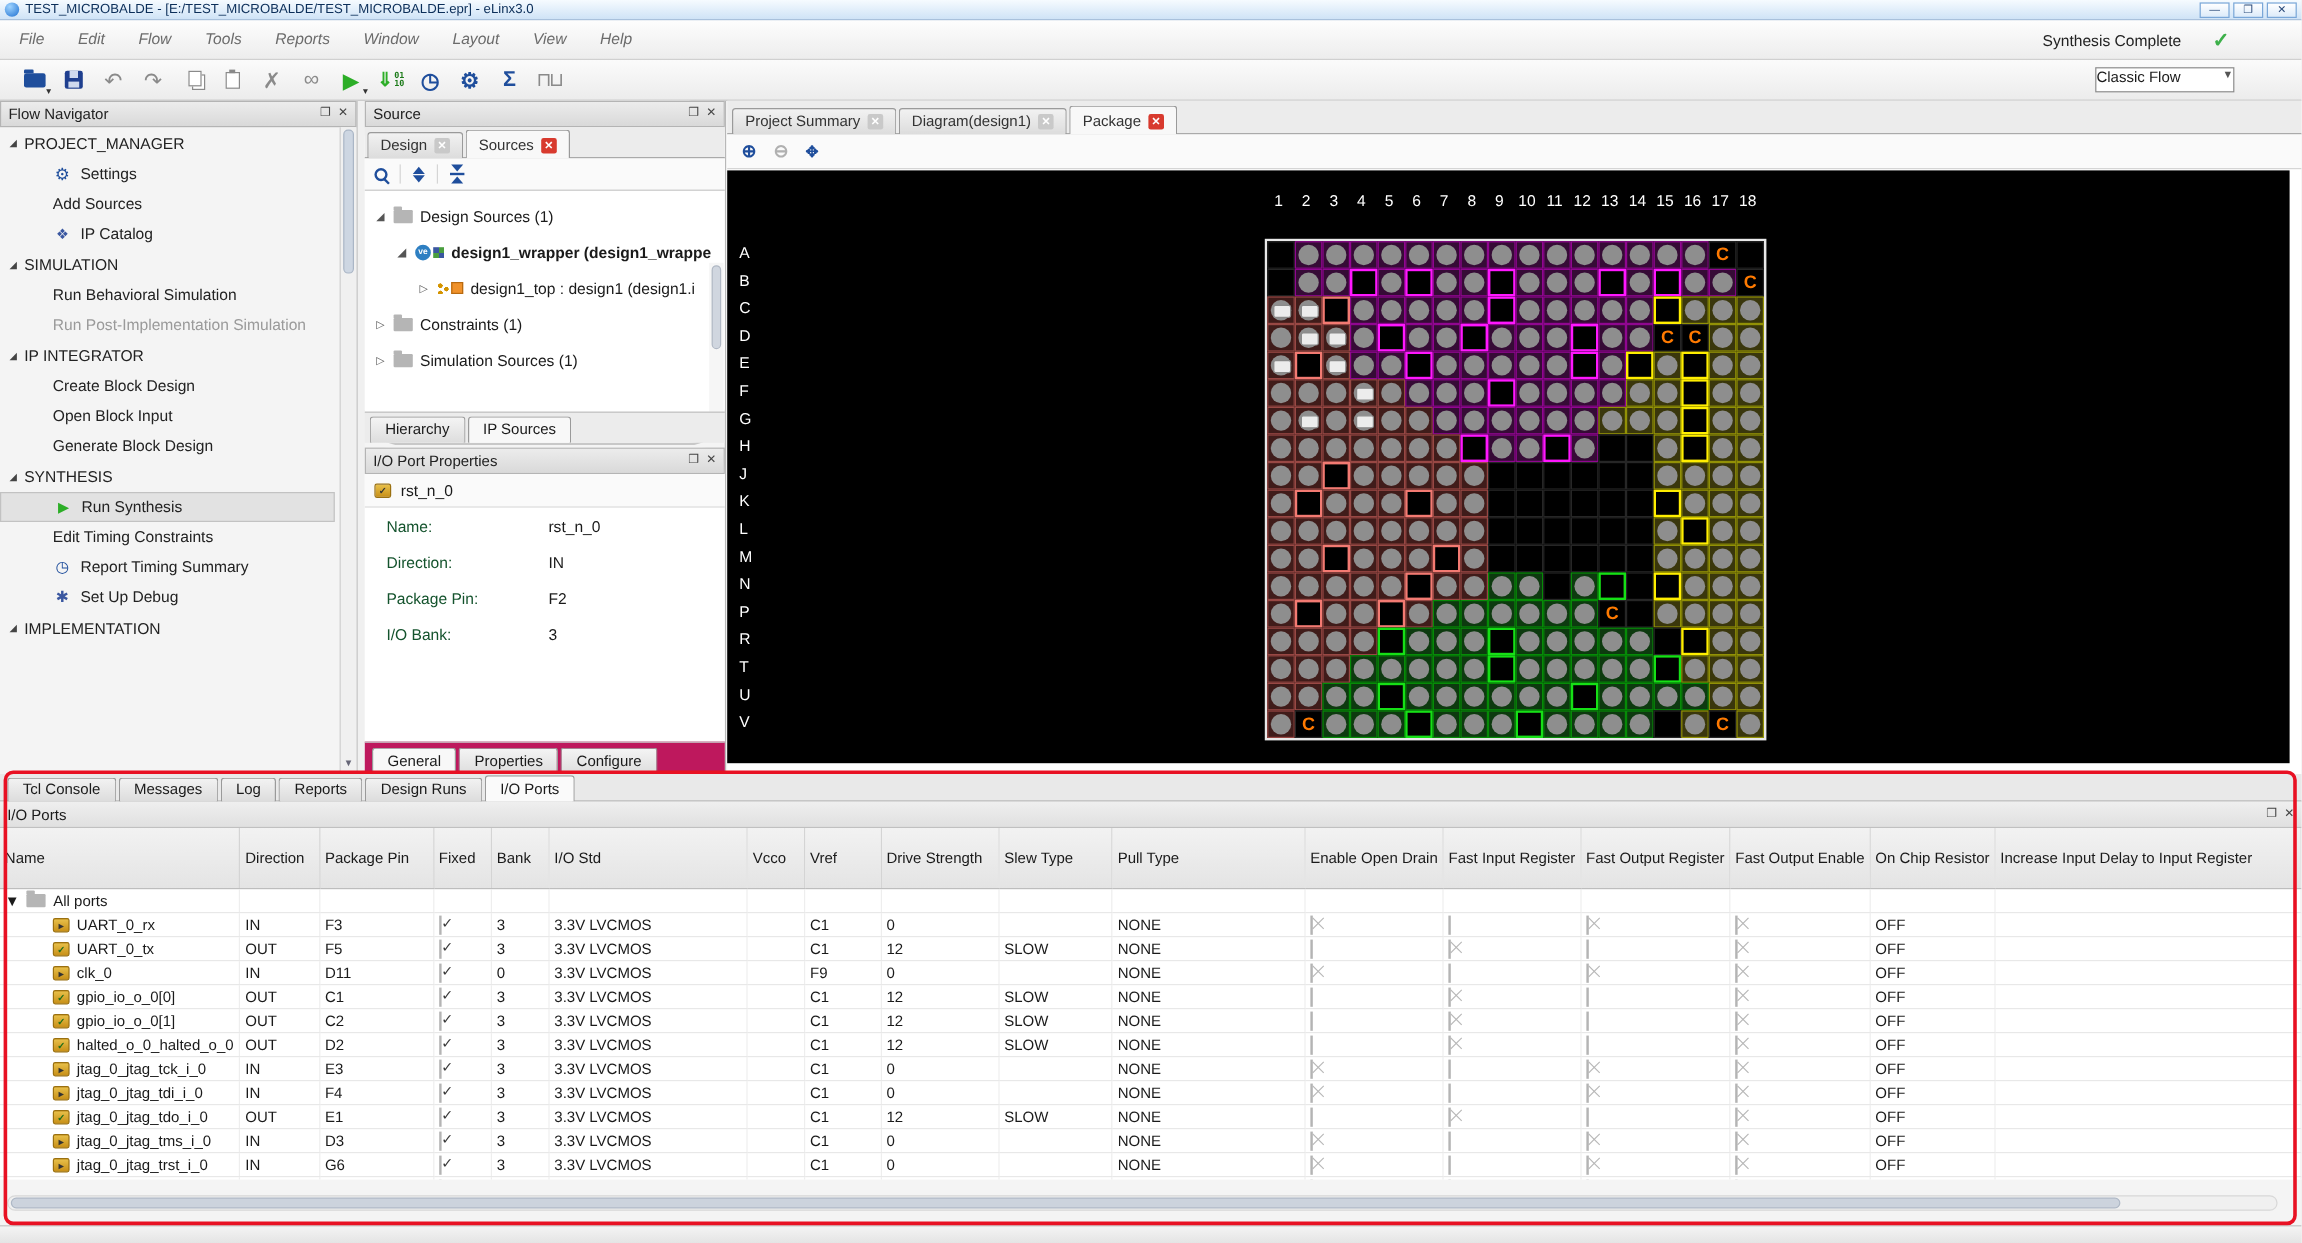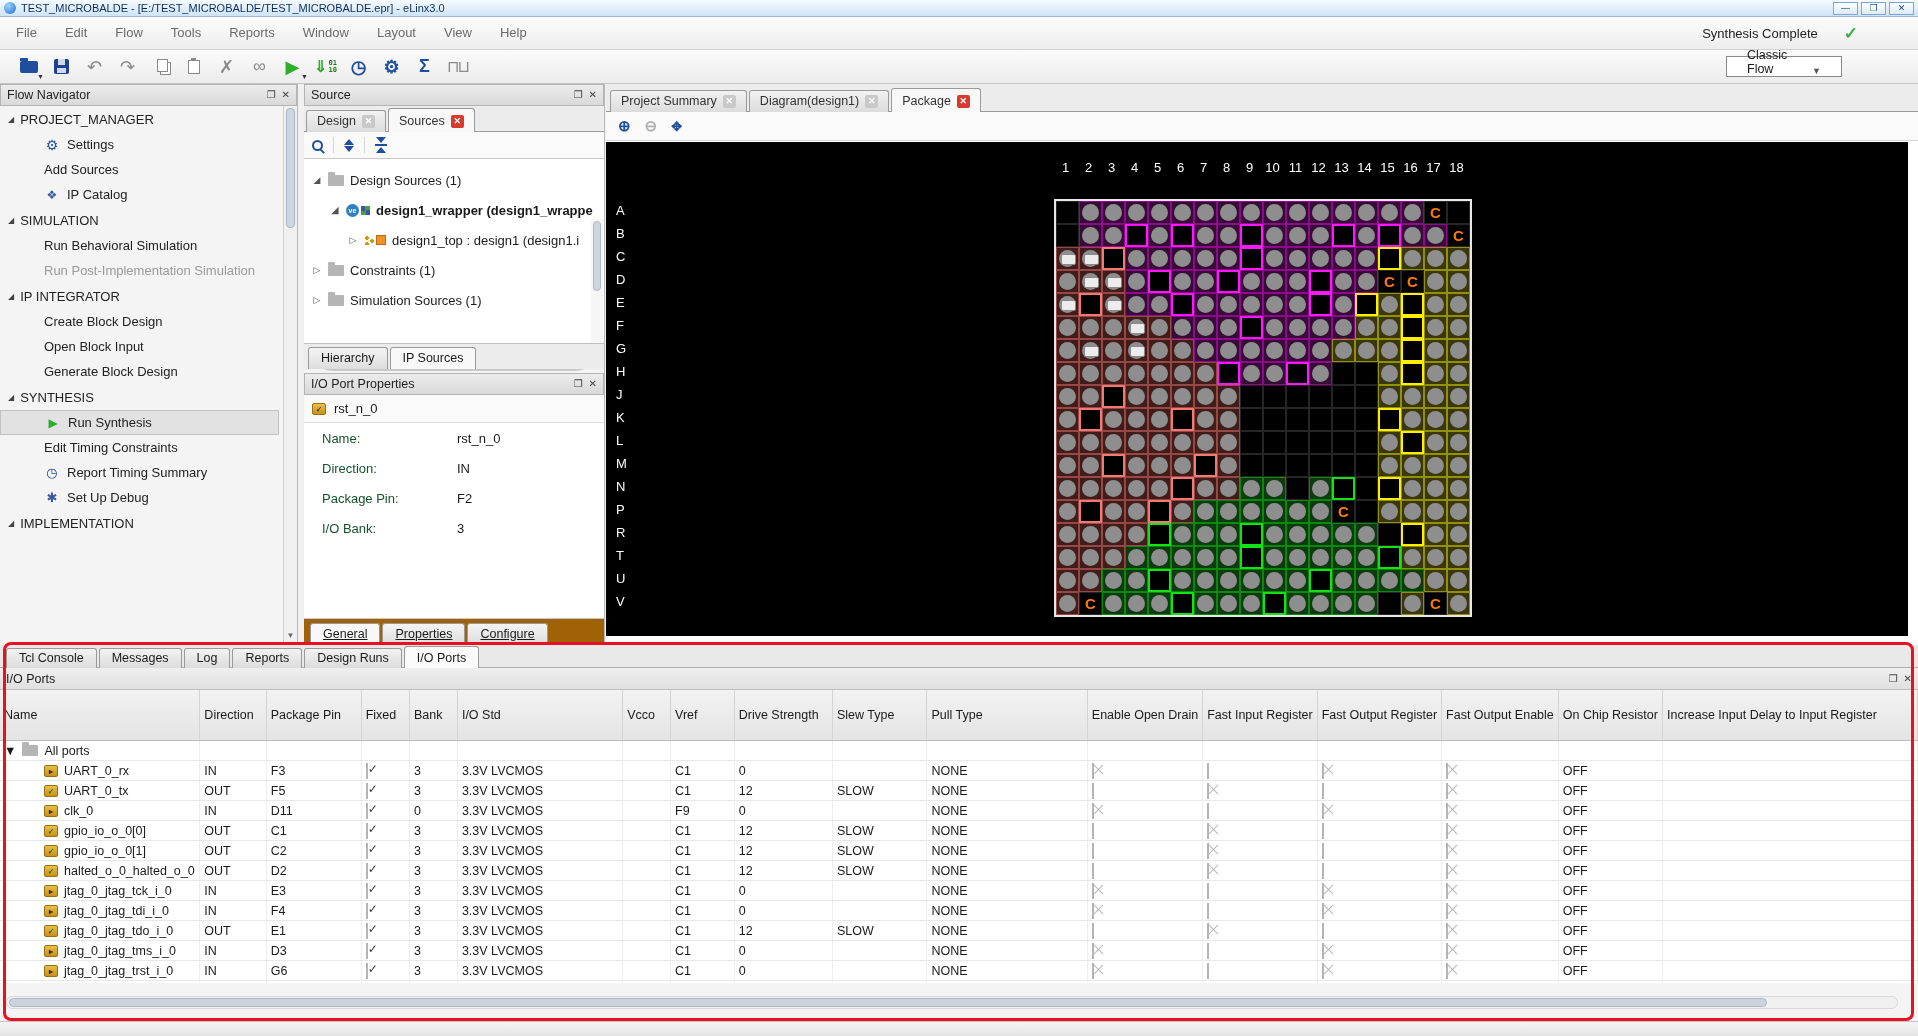--- a/index.html
+++ b/index.html
@@ -33,21 +33,21 @@
   .shp-folder::before { content:''; position:absolute; top:-3px; left:0; width:8px; height:3px; background:#1f4e9c; border-radius:1px 1px 0 0; }
   .shp-save { width:15px; height:15px; background:#1f3f8f; border-radius:2px; position:relative; }
   .shp-save::before { content:''; position:absolute; top:0; left:4px; width:7px; height:6px; background:#cfd9ee; }
   .shp-save::after { content:''; position:absolute; bottom:1px; left:3px; width:9px; height:5px; background:#cfd9ee; }
   .shp-copy { width:11px; height:13px; border:1.5px solid #8a8a8a; background:#fff; box-shadow:3px 3px 0 -1px #fff, 3px 3px 0 0 #8a8a8a; margin:-3px -3px 0 0; }
   .shp-paste { width:12px; height:14px; border:1.5px solid #8a8a8a; background:#fff; position:relative; }
   .shp-paste::before { content:''; position:absolute; top:-3px; left:2px; width:5px; height:3px; background:#8a8a8a; }
   .shp-prog { display:flex; align-items:center; gap:1px; }
   .shp-prog .arr { color:#2cae27; font-size:16px; font-weight:bold; }
   .shp-prog .bits { display:flex; flex-direction:column; font-family:"DejaVu Sans Mono",monospace; font-size:7px; line-height:7px; color:#1b7a18; font-weight:bold; }
-  .flow-select { margin-left:auto; margin-right:76px; width:116px; height:21px; border:1px solid #8a8a8a; background:#fff; display:flex; align-items:flex-end; justify-content:space-between; padding:0 20px; font-size:12.5px; }
+  .flow-select { margin-left:auto; margin-right:56px; width:116px; height:21px; border:1px solid #8a8a8a; background:#fff; display:flex; align-items:flex-start; justify-content:space-between; padding:0 0; font-size:12.5px; }
   .flow-select .car { font-size:9px; color:#555; }
 
   
   .panel-header { height:22px; background:linear-gradient(#ececec,#d9d9d9); border:1px solid #b4b4b4; display:flex; align-items:center; padding:0 6px; font-size:12.5px; color:#222; }
   .ph-icons { margin-left:auto; display:flex; gap:6px; }
   .ph-ic { font-size:10px; color:#444; line-height:10px; }
   .tabstrip { display:flex; align-items:flex-end; height:26px; background:#ececec; border-bottom:1px solid #9a9a9a; padding-left:2px; }
   .tab { border:1px solid #9a9a9a; border-bottom:none; background:linear-gradient(#f2f2f2,#dcdcdc); padding:3px 10px 4px; margin-right:2px; border-radius:3px 3px 0 0; font-size:12.5px; color:#333; display:flex; align-items:center; gap:6px; position:relative; top:1px; }
   .tab.active { background:#f8f8f8; padding-top:5px; }
   .closebox { width:13px; height:13px; border-radius:2px; background:#c9c9c9; color:#fff; font-size:9px; line-height:13px; text-align:center; font-weight:bold; }
@@ -100,21 +100,21 @@
   .subtabs { position:absolute; bottom:0; left:0; right:0; height:26px; display:flex; align-items:flex-end; background:#ececec; border-top:1px solid #c0c0c0; padding-left:4px; }
   .subtab { border:1px solid #9a9a9a; border-bottom:none; background:linear-gradient(#f4f4f4,#ddd); border-radius:3px 3px 0 0; padding:3px 12px 4px; font-size:12.5px; margin-right:2px; }
   .subtab.active { background:#f8f8f8; }
 
   
   #ioprops { position:absolute; top:289px; left:0; right:0; bottom:0; background:#fff;border-radius:19px; }
   .iop-port { height:28px; display:flex; align-items:center; gap:8px; padding-left:8px; border-bottom:1px solid #ddd; background:#fafafa; font-size:13px; }
   .icon-porttag { width:14px; height:12px; background:linear-gradient(#e8c04a,#c89018); border:1px solid #9a7010; border-radius:2px; color:#333; font-size:8px; line-height:11px; text-align:center; font-weight:bold; }
   .iop-field { height:30px; display:flex; align-items:center; padding-left:18px; font-size:13px; }
   .iop-field .lab { width:135px; color:#14532d; }
-  .iop-tabs { position:absolute; bottom:0; left:0; right:0; height:27px; display:flex; align-items:flex-end; padding-left:6px; background:#a16207; border-top:1px solid #c8c8c8;text-decoration:underline; }
+  .iop-tabs { position:absolute; bottom:0; left:0; right:0; height:27px; display:flex; align-items:flex-end; padding-left:6px; background:#be185d; border-top:1px solid #c8c8c8; }
 
   
   #editor { position:absolute; left:606px; top:84px; right:0; height:561px; background:#fff; }
   .ed-tabs { height:28px; background:#ececec; border-bottom:1px solid #9a9a9a; display:flex; align-items:flex-end; padding-left:4px; }
   .ed-toolbar { height:29px; background:#fafafa; border-bottom:1px solid #d5d5d5; display:flex; align-items:center; gap:14px; padding-left:12px; }
   .zoom-ic { font-size:15px; font-weight:bold; color:#1f4e9c; }
   .zoom-ic.dim { color:#b0b0b0; }
   .canvas { position:absolute; top:58px; left:0; right:10px; bottom:9px; background:#000; overflow:hidden; }
   .collabels { position:absolute; top:18px; left:448px; display:flex; }
   .collabels span { width:23px; text-align:center; color:#fff; font-size:13px; }
@@ -165,21 +165,21 @@
     <span class="appicon"></span>
     <span class="titletext">TEST_MICROBALDE - [E:/TEST_MICROBALDE/TEST_MICROBALDE.epr] - eLinx3.0</span>
     <span class="winbtns">
       <span class="winbtn">—</span>
       <span class="winbtn">❐</span>
       <span class="winbtn">✕</span>
     </span>
   </div>
 
   <div class="menubar">
-    <span id="menu-items" style="display: flex;">
+    <span id="menu-items" style="display: flex; font-style: italic;">
         <span class="menuitem">File</span>
         <span class="menuitem">Edit</span>
         <span class="menuitem">Flow</span>
         <span class="menuitem">Tools</span>
         <span class="menuitem">Reports</span>
         <span class="menuitem">Window</span>
         <span class="menuitem">Layout</span>
         <span class="menuitem">View</span>
         <span class="menuitem">Help</span>
       </span>

